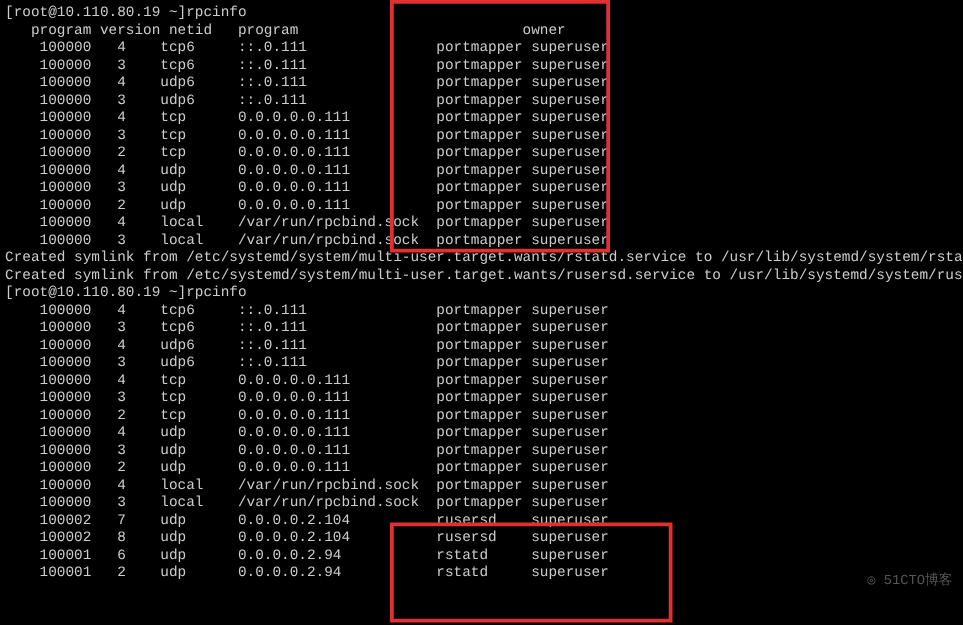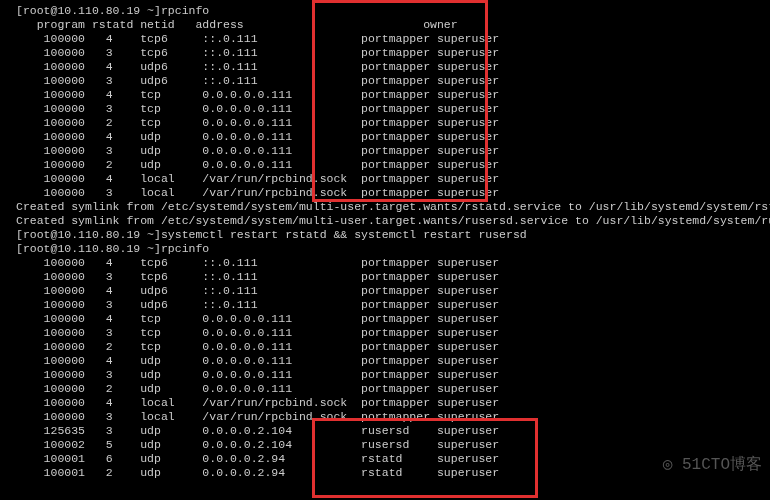--- a/index.html
+++ b/index.html
@@ -9,70 +9,69 @@
     color: #ccc;
     font-family: "Consolas", "Courier New", monospace;
     font-size: 11.5px;
     line-height: 14px;
     width: 770px;
     height: 500px;
     box-sizing: border-box;
     overflow: hidden;
     position: relative;
   }
-  .line { white-space: pre; margin-left: 12px; }
+  .line { white-space: pre; }
   .watermark {
     position: absolute;
     right: 8px;
     bottom: 28px;
     color: #555;
-    font-size: 16px;
+    font-size: 11px;
   }
   .redbox {
     position: absolute;
     border: 3px solid #e03030;
     pointer-events: none;
   }
 </style>
 </head>
 <body>
 
 <div id="term">
     <div class="line">[root@10.110.80.19 ~]rpcinfo</div>
-    <div class="line">   program rstatd netid   address                          owner</div>
+    <div class="line">   program version netid   program                          owner</div>
     <div class="line">    100000   4    tcp6     ::.0.111               portmapper superuser</div>
     <div class="line">    100000   3    tcp6     ::.0.111               portmapper superuser</div>
     <div class="line">    100000   4    udp6     ::.0.111               portmapper superuser</div>
     <div class="line">    100000   3    udp6     ::.0.111               portmapper superuser</div>
     <div class="line">    100000   4    tcp      0.0.0.0.0.111          portmapper superuser</div>
     <div class="line">    100000   3    tcp      0.0.0.0.0.111          portmapper superuser</div>
     <div class="line">    100000   2    tcp      0.0.0.0.0.111          portmapper superuser</div>
     <div class="line">    100000   4    udp      0.0.0.0.0.111          portmapper superuser</div>
     <div class="line">    100000   3    udp      0.0.0.0.0.111          portmapper superuser</div>
     <div class="line">    100000   2    udp      0.0.0.0.0.111          portmapper superuser</div>
     <div class="line">    100000   4    local    /var/run/rpcbind.sock  portmapper superuser</div>
     <div class="line">    100000   3    local    /var/run/rpcbind.sock  portmapper superuser</div>
     <div class="line">Created symlink from /etc/systemd/system/multi-user.target.wants/rstatd.service to /usr/lib/systemd/system/rstatd.service.</div>
     <div class="line">Created symlink from /etc/systemd/system/multi-user.target.wants/rusersd.service to /usr/lib/systemd/system/rusersd.service.</div>
-    <div class="line">[root@10.110.80.19 ~]systemctl restart rstatd &amp;&amp; systemctl restart rusersd</div>
     <div class="line">[root@10.110.80.19 ~]rpcinfo</div>
     <div class="line">    100000   4    tcp6     ::.0.111               portmapper superuser</div>
     <div class="line">    100000   3    tcp6     ::.0.111               portmapper superuser</div>
     <div class="line">    100000   4    udp6     ::.0.111               portmapper superuser</div>
     <div class="line">    100000   3    udp6     ::.0.111               portmapper superuser</div>
     <div class="line">    100000   4    tcp      0.0.0.0.0.111          portmapper superuser</div>
     <div class="line">    100000   3    tcp      0.0.0.0.0.111          portmapper superuser</div>
     <div class="line">    100000   2    tcp      0.0.0.0.0.111          portmapper superuser</div>
     <div class="line">    100000   4    udp      0.0.0.0.0.111          portmapper superuser</div>
     <div class="line">    100000   3    udp      0.0.0.0.0.111          portmapper superuser</div>
     <div class="line">    100000   2    udp      0.0.0.0.0.111          portmapper superuser</div>
     <div class="line">    100000   4    local    /var/run/rpcbind.sock  portmapper superuser</div>
     <div class="line">    100000   3    local    /var/run/rpcbind.sock  portmapper superuser</div>
-    <div class="line">    125635   3    udp      0.0.0.0.2.104          rusersd    superuser</div>
-    <div class="line">    100002   5    udp      0.0.0.0.2.104          rusersd    superuser</div>
+    <div class="line">    100002   7    udp      0.0.0.0.2.104          rusersd    superuser</div>
+    <div class="line">    100002   8    udp      0.0.0.0.2.104          rusersd    superuser</div>
     <div class="line">    100001   6    udp      0.0.0.0.2.94           rstatd     superuser</div>
     <div class="line">    100001   2    udp      0.0.0.0.2.94           rstatd     superuser</div>
   </div>
 
 <div class="redbox" style="left:312px; top:0px; width:170px; height:196px;"></div>
 <div class="redbox" style="left:312px; top:418px; width:220px; height:74px;"></div>
 
 <span class="watermark">◎ 51CTO博客</span>
 
 </body></html>

